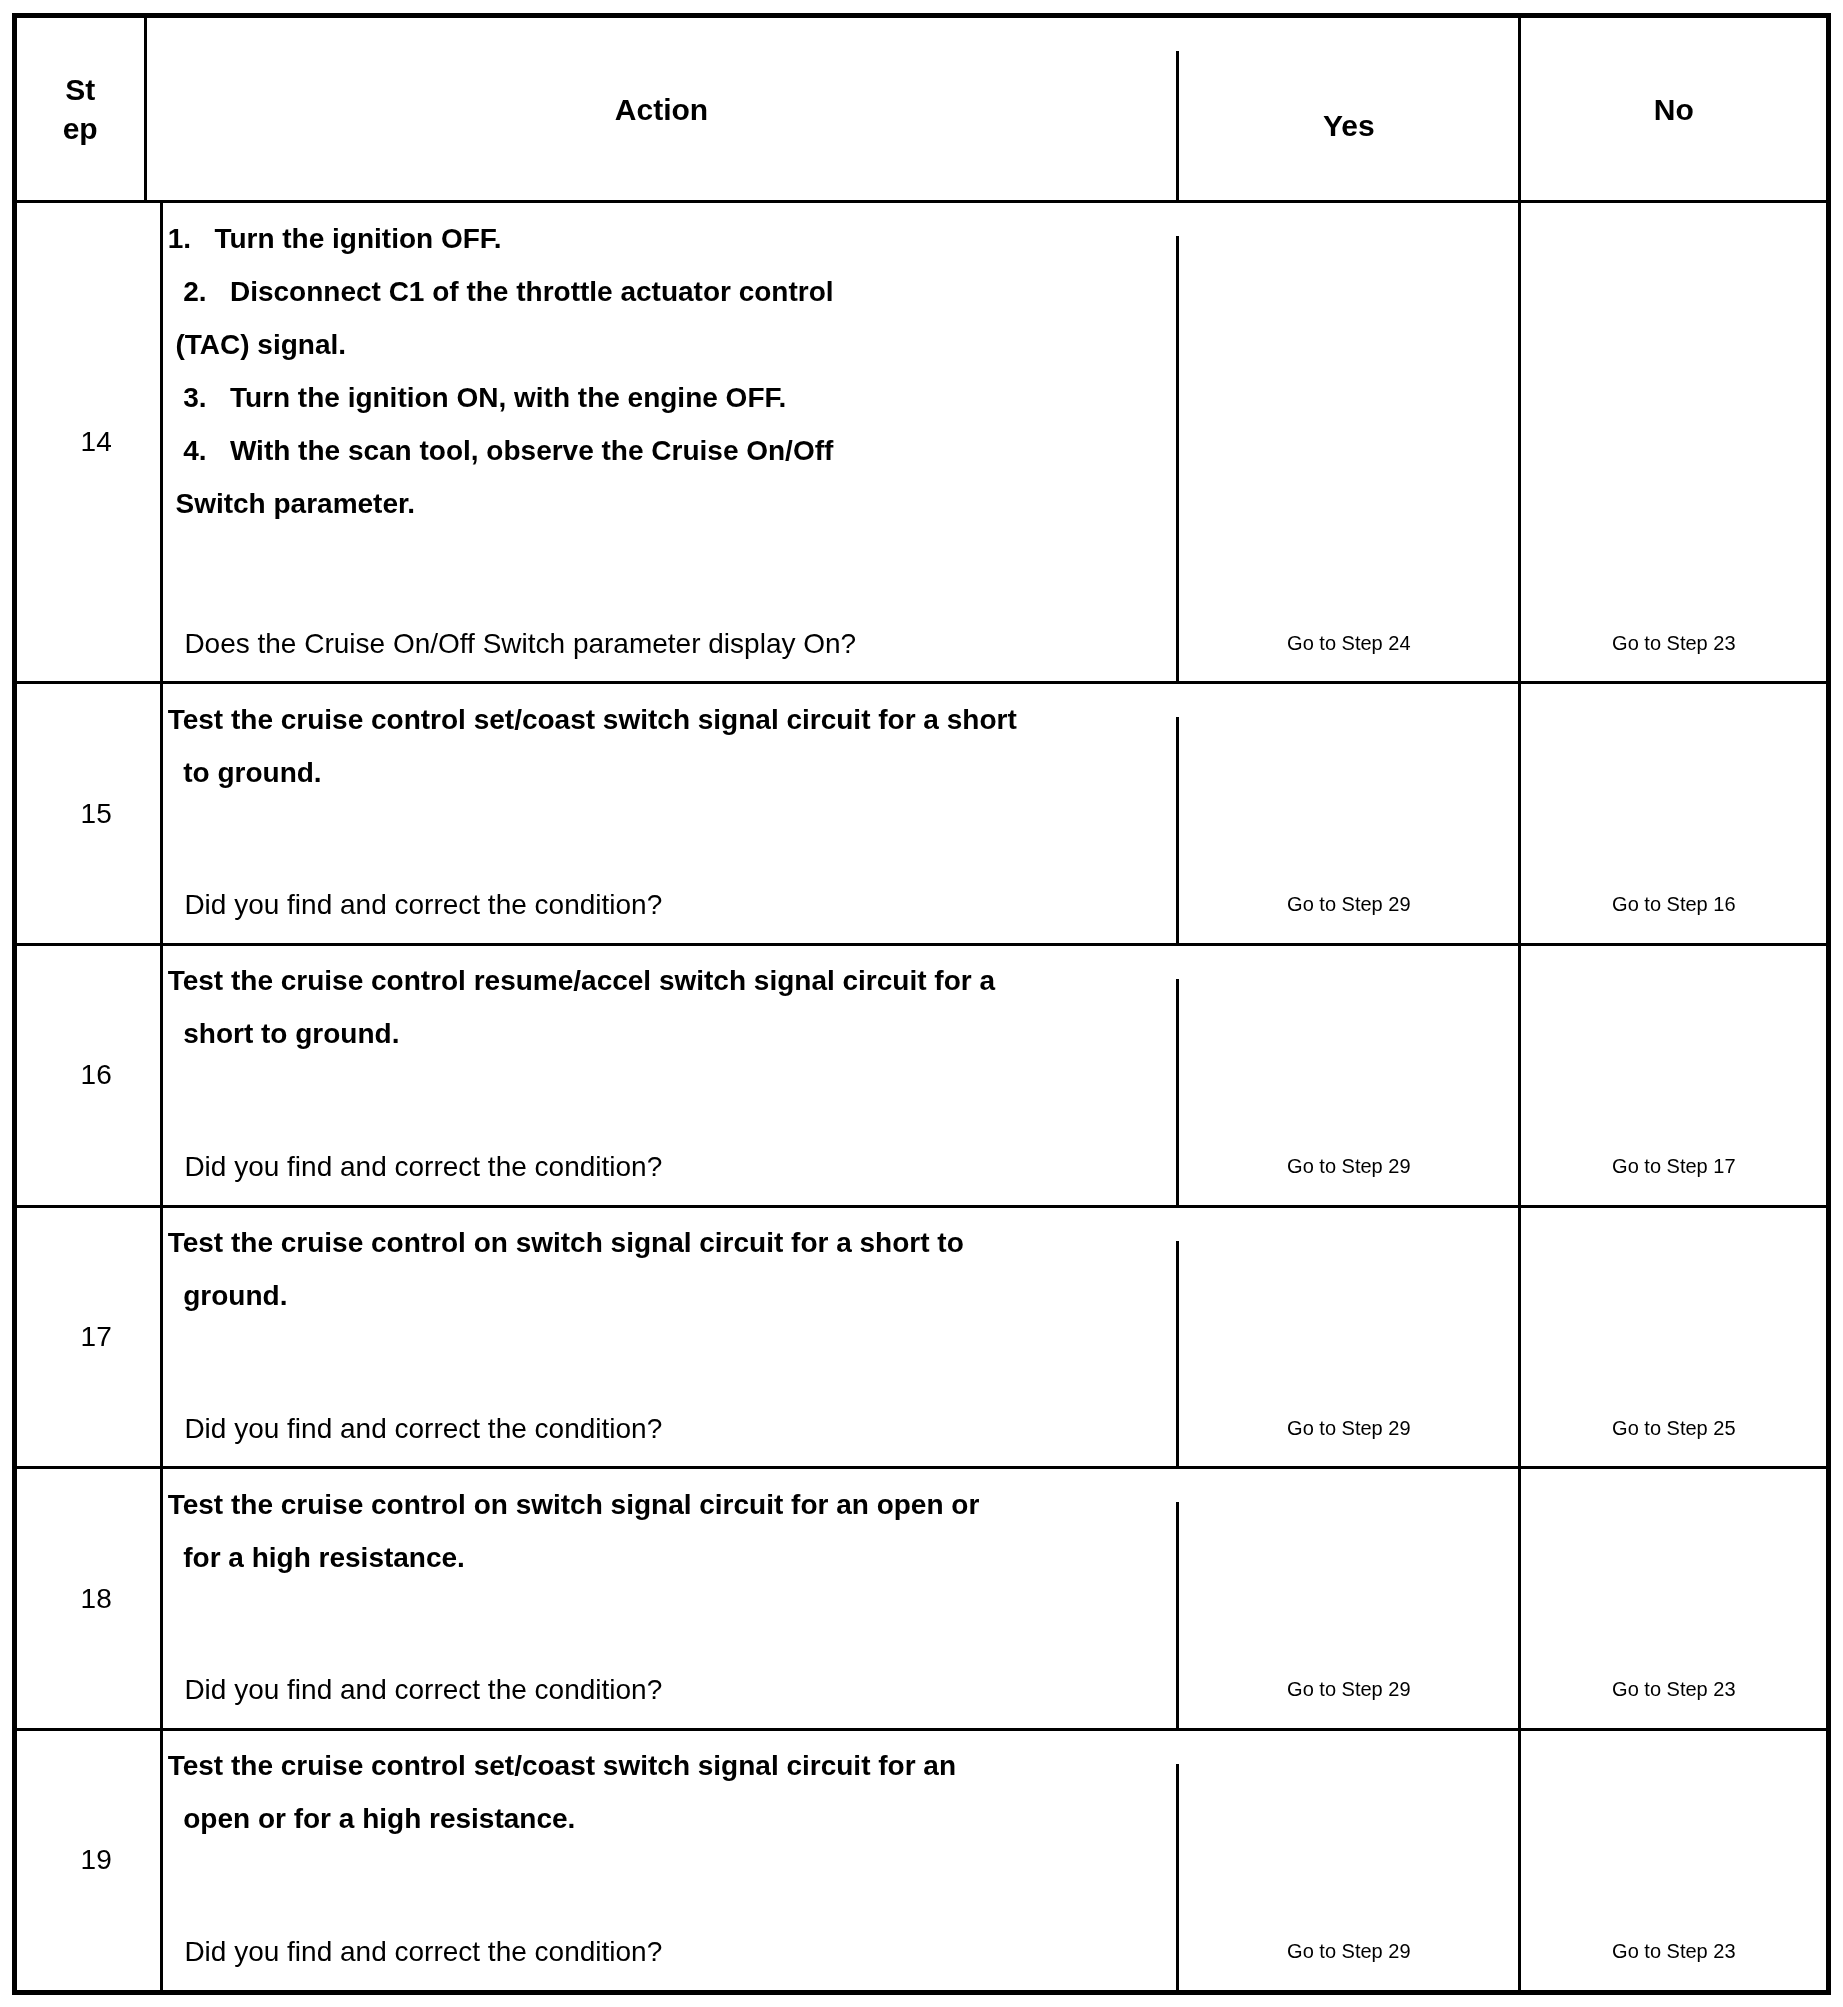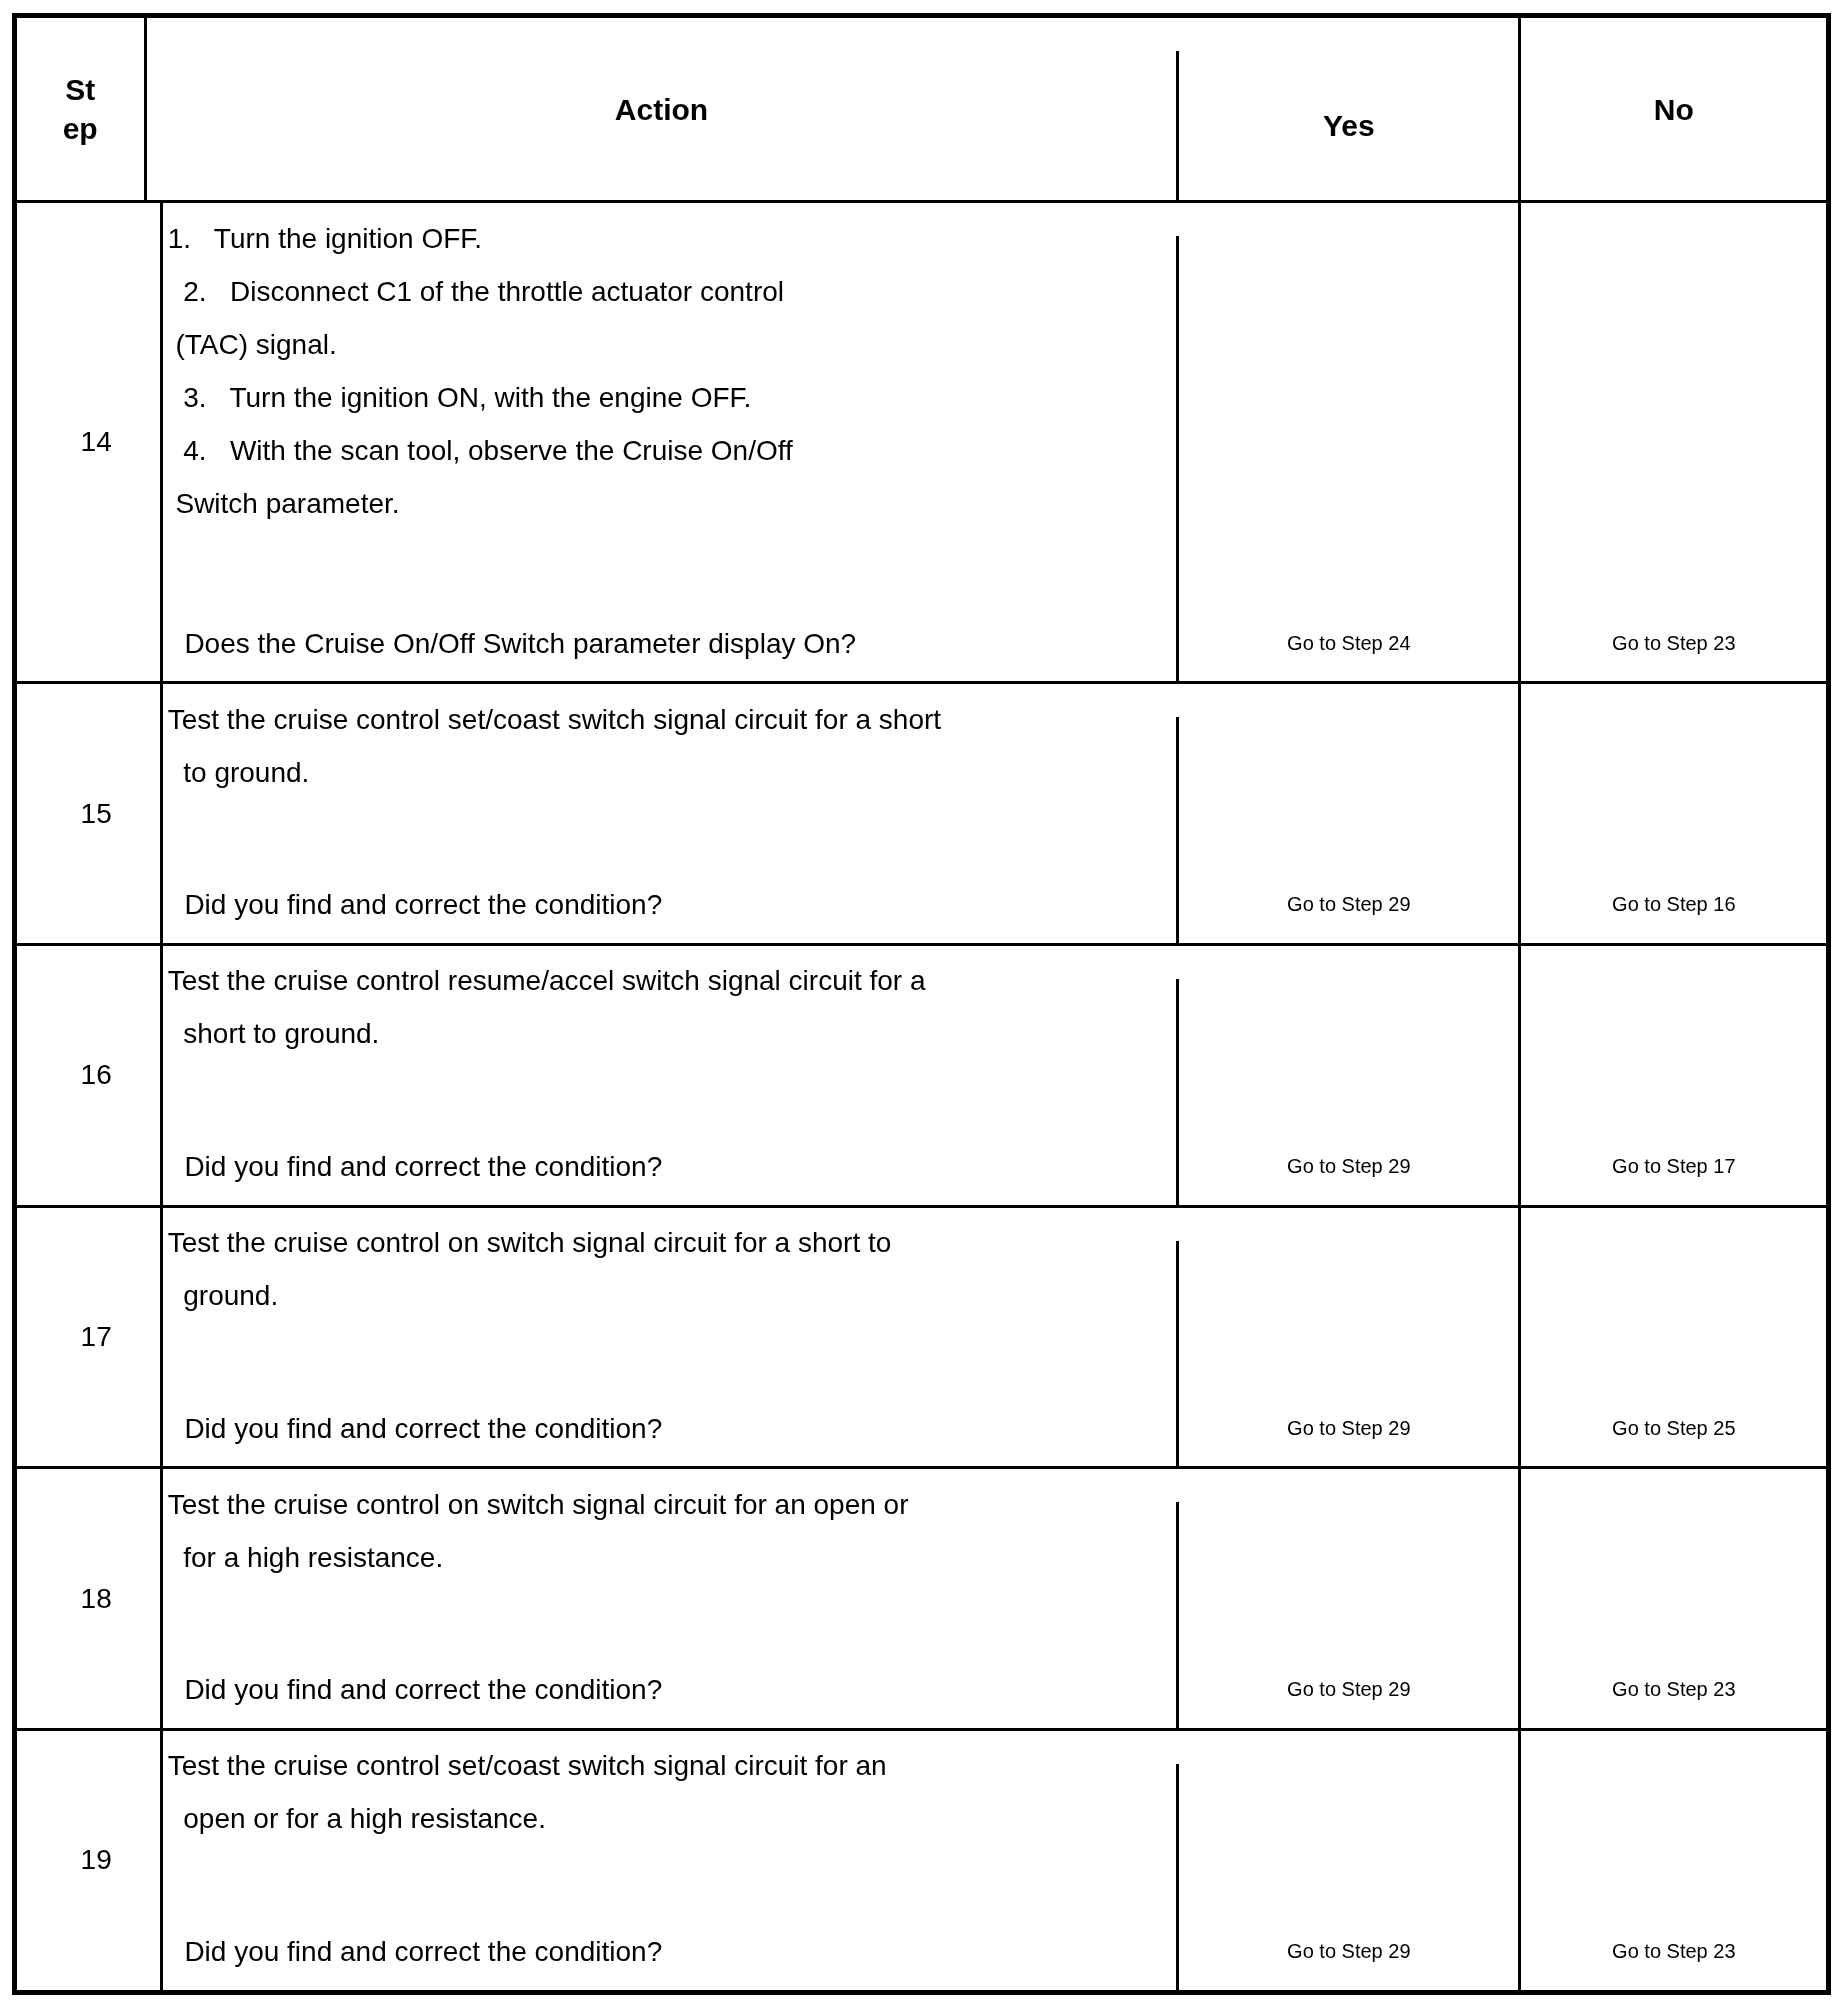--- a/index.html
+++ b/index.html
@@ -76,20 +76,21 @@
     display: flex;
     flex-direction: column;
     justify-content: space-between;
     padding: 8.3px 6.7px 11.7px 5px;
     font-size: 28px;
     overflow: hidden;
   }
   .action-lines > div {
     line-height: 53px;
     white-space: pre-wrap;
+    font-weight: bold;
   }
   .question {
     line-height: 53px;
     padding-left: 16.7px;
     white-space: pre-wrap;
   }
   .anscell {
     display: flex;
     align-items: flex-end;
     justify-content: center;

